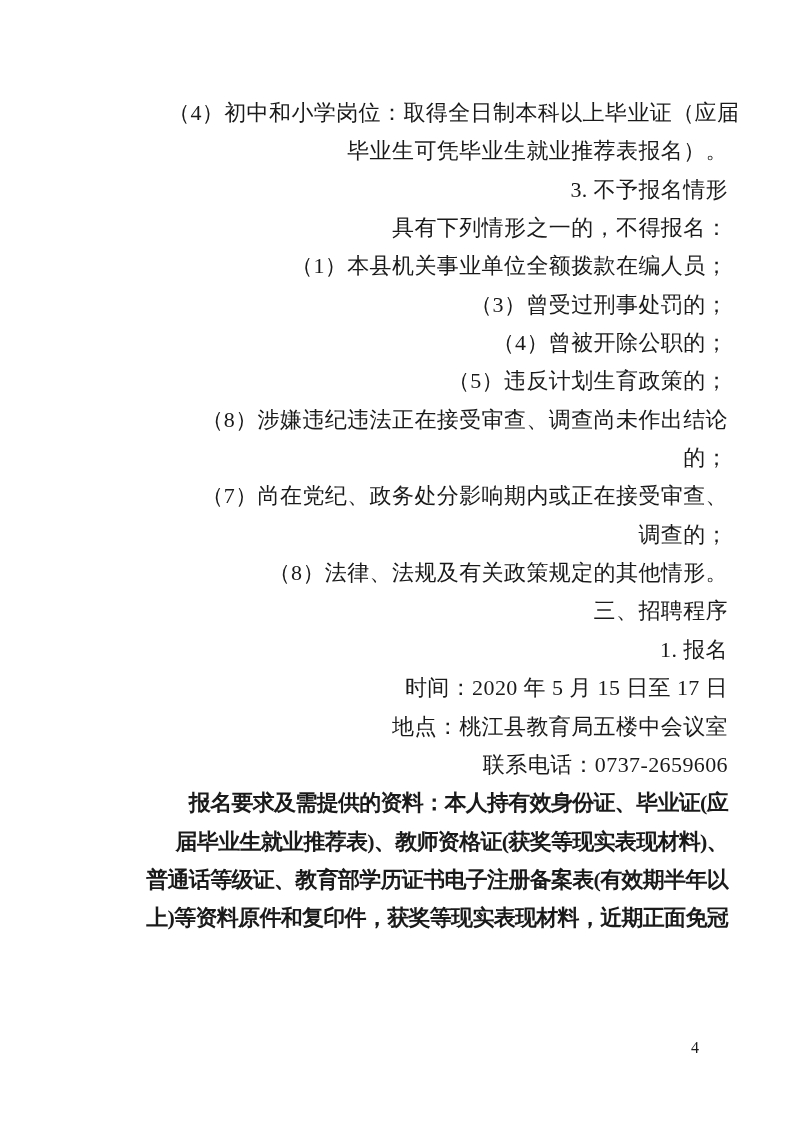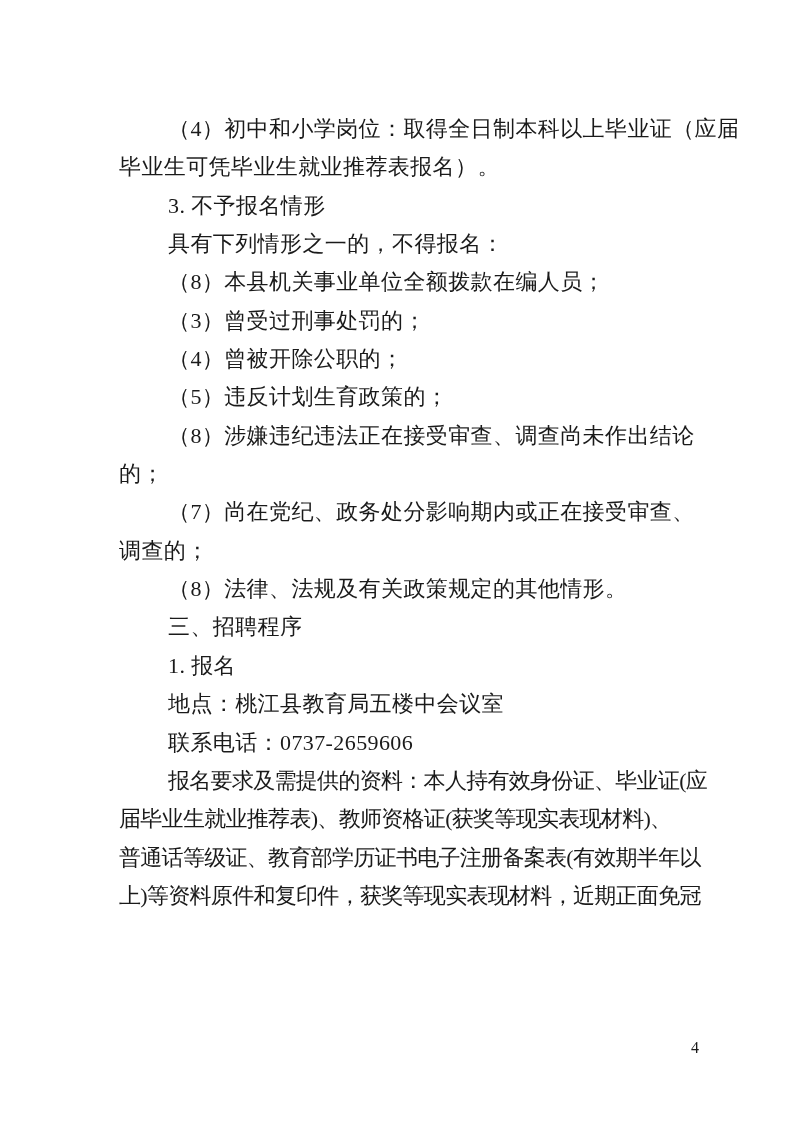--- a/index.html
+++ b/index.html
@@ -12,38 +12,40 @@
     width: 793px;
     height: 1122px;
     background: #ffffff;
     overflow: hidden;
     font-family: "Liberation Serif", "DejaVu Serif", serif;
     color: #1a1a1a;
   }
   .text-block {
     position: absolute;
     left: 119px;
-    top: 110px;
+    top: 94px;
     width: 609px;
+    text-align: right;
   }
   .doc-line {
     font-size: 22px;
     line-height: 38.35px;
     letter-spacing: 0.4px;
     white-space: pre;
     color: #1a1a1a;
   }
   .doc-line.indent {
     padding-left: 49px;
   }
   .doc-line.bold {
     font-weight: 400;
   }
   .doc-line.dense {
     letter-spacing: -0.7px;
+    font-weight: bold;
   }
   .page-number {
     position: absolute;
     left: 682px;
     top: 1038px;
     width: 26px;
     text-align: center;
     font-size: 16px;
     line-height: 20px;
     color: #1a1a1a;
@@ -51,31 +53,32 @@
 </style>
 </head>
 <body>
 
 <div class="page">
   <div class="text-block" id="doc-body">
       <div class="doc-line indent">（4）初中和小学岗位：取得全日制本科以上毕业证（应届</div>
       <div class="doc-line">毕业生可凭毕业生就业推荐表报名）。</div>
       <div class="doc-line indent bold">3. 不予报名情形</div>
       <div class="doc-line indent">具有下列情形之一的，不得报名：</div>
-      <div class="doc-line indent">（8）本县机关事业单位全额拨款在编人员；</div>
+      <div class="doc-line indent">（1）本县机关事业单位全额拨款在编人员；</div>
       <div class="doc-line indent">（3）曾受过刑事处罚的；</div>
       <div class="doc-line indent">（4）曾被开除公职的；</div>
       <div class="doc-line indent">（5）违反计划生育政策的；</div>
       <div class="doc-line indent">（8）涉嫌违纪违法正在接受审查、调查尚未作出结论</div>
       <div class="doc-line">的；</div>
       <div class="doc-line indent">（7）尚在党纪、政务处分影响期内或正在接受审查、</div>
       <div class="doc-line">调查的；</div>
       <div class="doc-line indent">（8）法律、法规及有关政策规定的其他情形。</div>
       <div class="doc-line indent bold">三、招聘程序</div>
       <div class="doc-line indent bold">1. 报名</div>
+      <div class="doc-line indent">时间：2020 年 5 月 15 日至 17 日</div>
       <div class="doc-line indent">地点：桃江县教育局五楼中会议室</div>
       <div class="doc-line indent">联系电话：0737-2659606</div>
       <div class="doc-line indent dense">报名要求及需提供的资料：本人持有效身份证、毕业证(应</div>
       <div class="doc-line dense">届毕业生就业推荐表)、教师资格证(获奖等现实表现材料)、</div>
       <div class="doc-line dense">普通话等级证、教育部学历证书电子注册备案表(有效期半年以</div>
       <div class="doc-line dense">上)等资料原件和复印件，获奖等现实表现材料，近期正面免冠</div>
     </div>
   <div class="page-number">4</div>
 </div>
 

